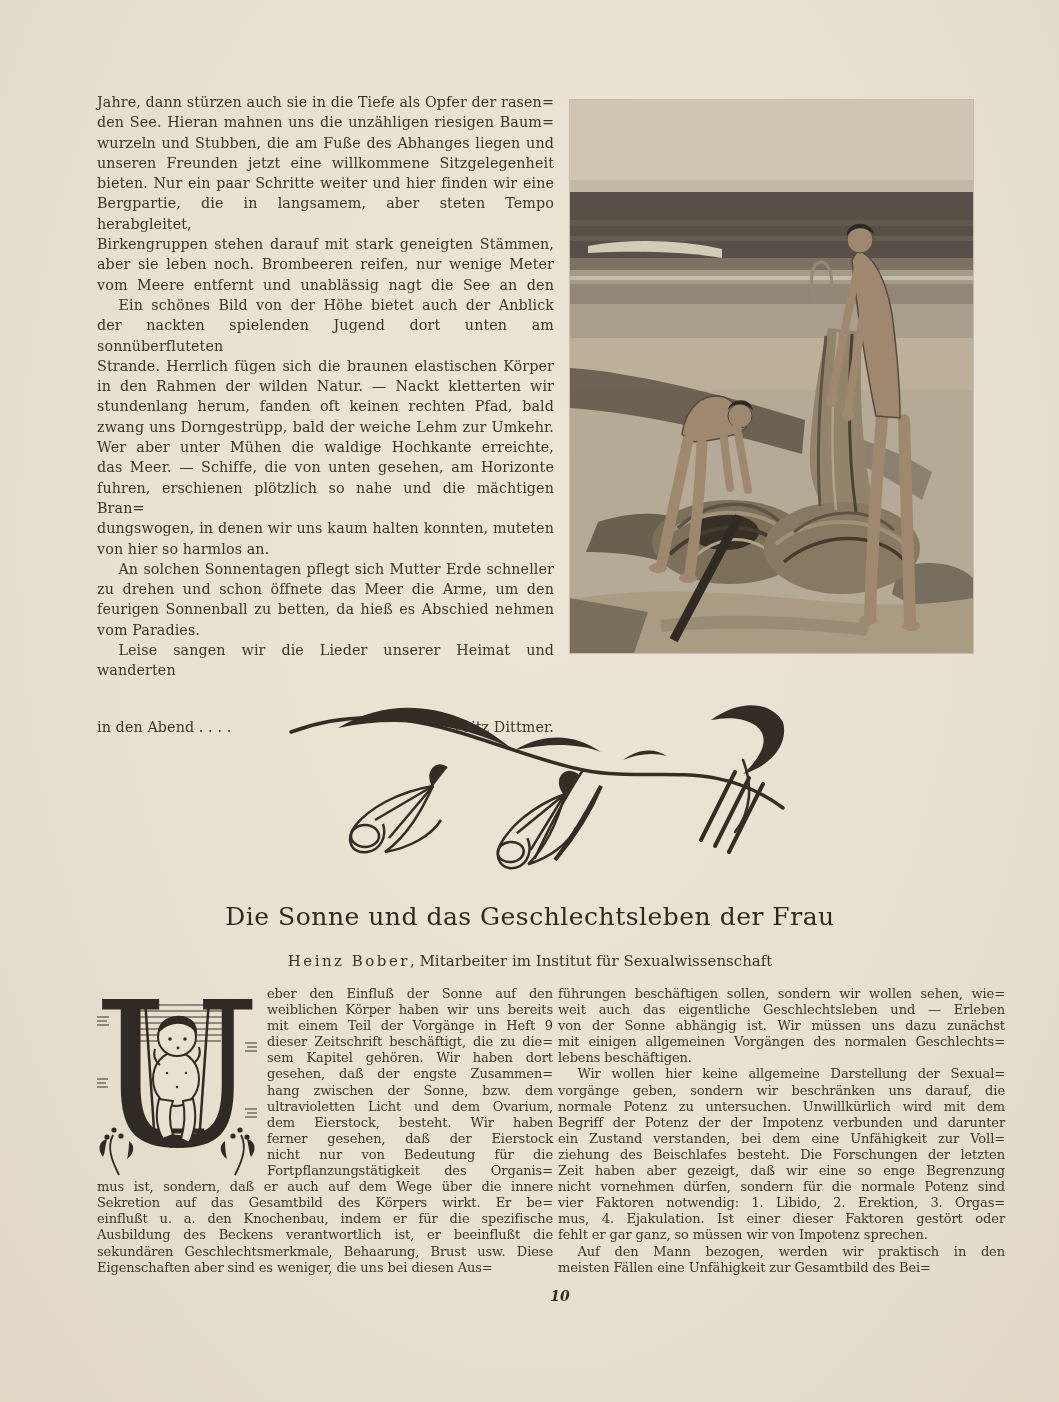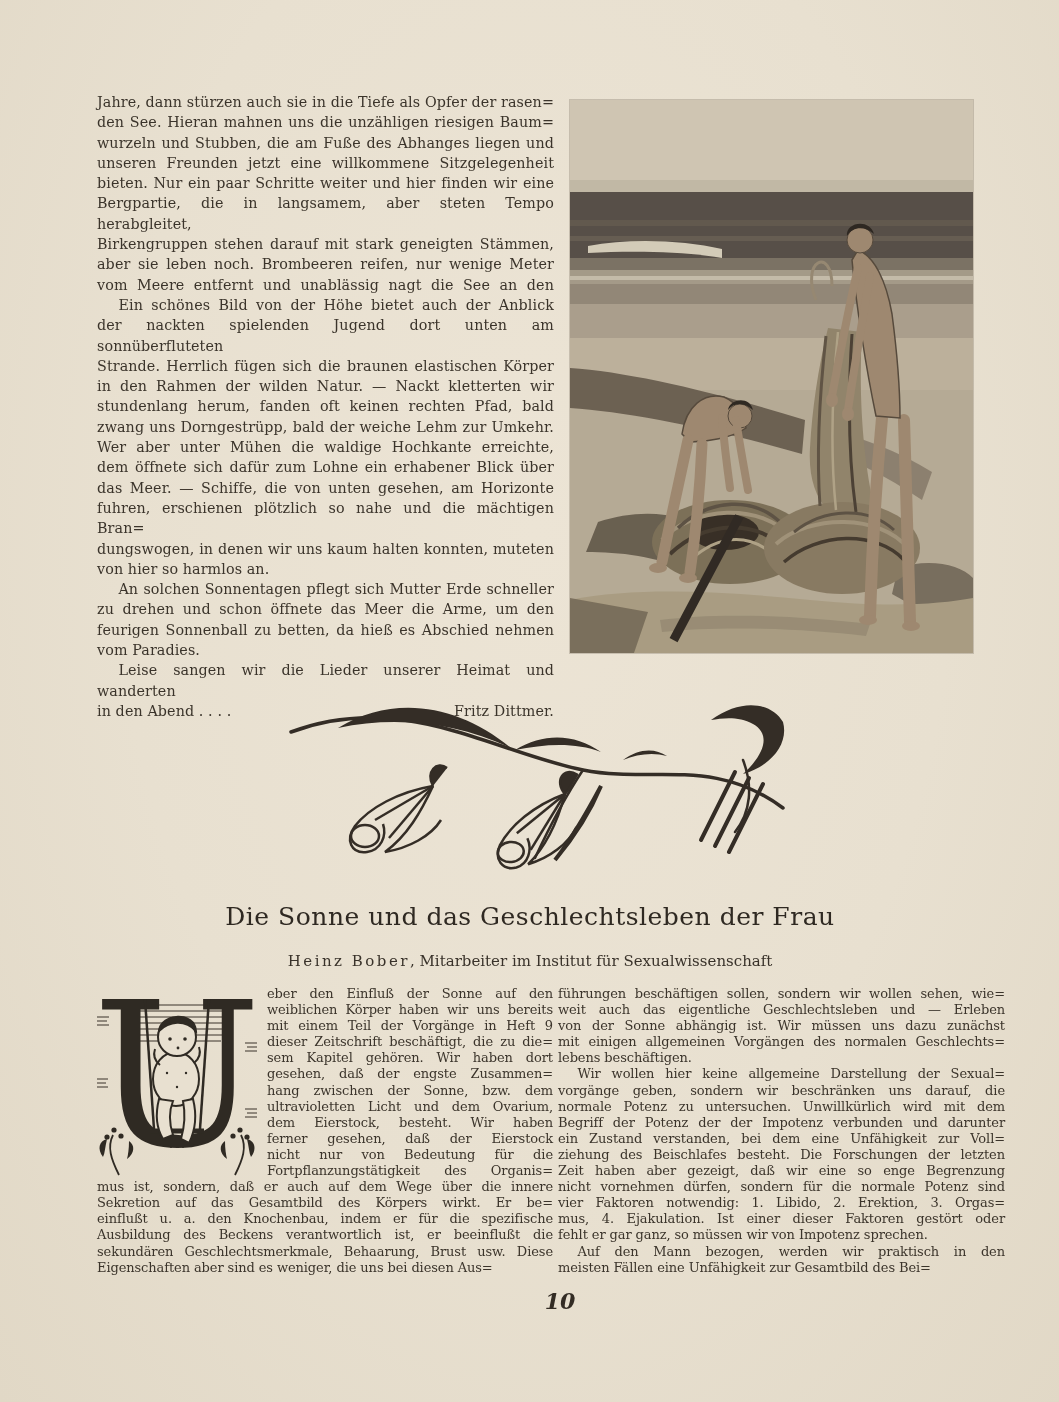--- a/index.html
+++ b/index.html
@@ -16,21 +16,21 @@
   
   .line{text-align:justify;text-align-last:justify;}
   .line.last{text-align-last:left;}
   .para + .para .line.first{text-indent:1.5em;}
 
   
   .top-text{
     position:absolute;left:97px;top:92px;width:457px;
     font-size:14.3px;line-height:20.3px;letter-spacing:.1px;
   }
-  .signature-row{display:flex;justify-content:space-between;line-height:20.3px;}
+  .signature-row{display:flex;justify-content:space-between;line-height:20.3px;margin-top:36px;}
 
   
   .photo{
     position:absolute;left:570px;top:100px;width:403px;height:553px;
     box-shadow:0 0 0 1px rgba(90,80,65,.25);
     overflow:hidden;
   }
   .photo svg{display:block;}
 
   
@@ -53,21 +53,21 @@
     position:absolute;top:986px;
     font-size:13px;line-height:16.1px;letter-spacing:-.1px;
   }
   .article-col.left{left:97px;width:456px;}
   .article-col.right{left:558px;width:447px;}
   .initial-float{float:left;width:160px;height:191px;margin:1px 10px 0 0;}
 
   
   .page-number{
     position:absolute;left:500px;top:1288px;width:120px;
-    text-align:center;font-size:22px;font-style:italic;font-weight:bold;color:#332c24;
+    text-align:center;font-size:14px;font-style:italic;font-weight:bold;color:#332c24;
   }
 </style>
 </head>
 <body>
 
 <div class="page">
 
   <div class="top-text">
     <div>
         <div class="para">
@@ -82,21 +82,20 @@
           <div class="line">vom Meere entfernt und unablässig nagt die See an den</div>
         </div>
         <div class="para">
           <div class="line first">Ein schönes Bild von der Höhe bietet auch der Anblick</div>
           <div class="line">der nackten spielenden Jugend dort unten am sonnüberfluteten</div>
           <div class="line">Strande. Herrlich fügen sich die braunen elastischen Körper</div>
           <div class="line">in den Rahmen der wilden Natur. — Nackt kletterten wir</div>
           <div class="line">stundenlang herum, fanden oft keinen rechten Pfad, bald</div>
           <div class="line">zwang uns Dorngestrüpp, bald der weiche Lehm zur Umkehr.</div>
           <div class="line">Wer aber unter Mühen die waldige Hochkante erreichte,</div>
-          <div class="line">dem öffnete sich dafür zum Lohne ein erhabener Blick über</div>
           <div class="line">das Meer. — Schiffe, die von unten gesehen, am Horizonte</div>
           <div class="line">fuhren, erschienen plötzlich so nahe und die mächtigen Bran=</div>
           <div class="line">dungswogen, in denen wir uns kaum halten konnten, muteten</div>
           <div class="line last">von hier so harmlos an.</div>
         </div>
         <div class="para">
           <div class="line first">An solchen Sonnentagen pflegt sich Mutter Erde schneller</div>
           <div class="line">zu drehen und schon öffnete das Meer die Arme, um den</div>
           <div class="line">feurigen Sonnenball zu betten, da hieß es Abschied nehmen</div>
           <div class="line last">vom Paradies.</div>

